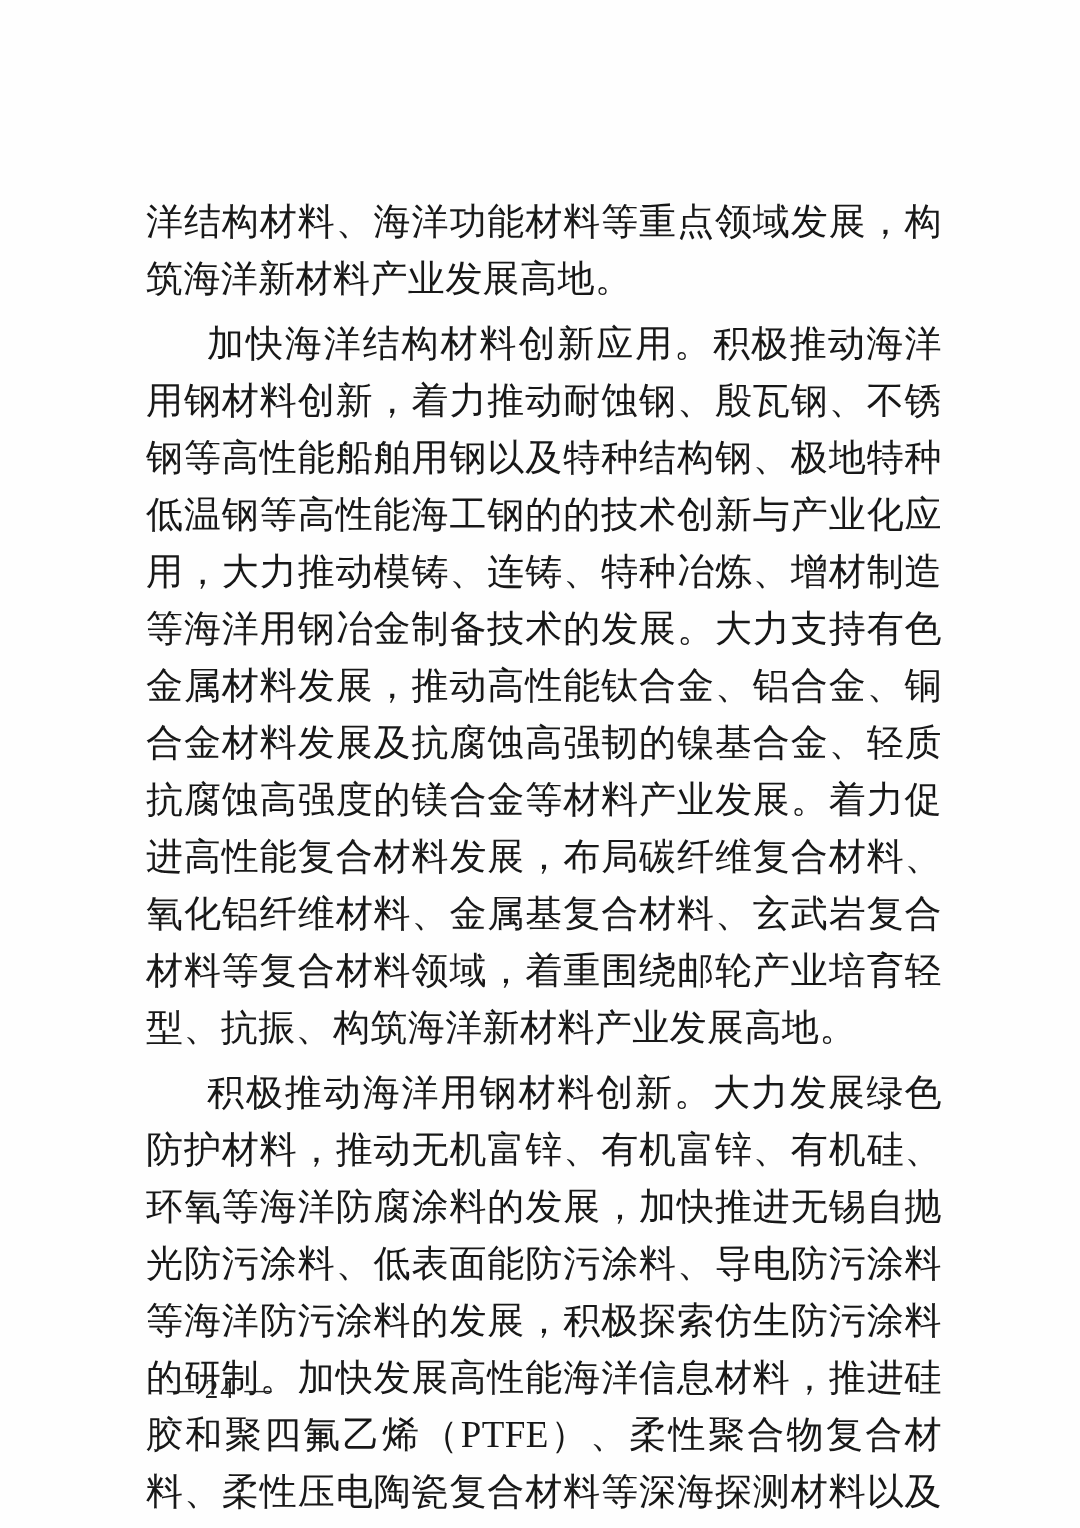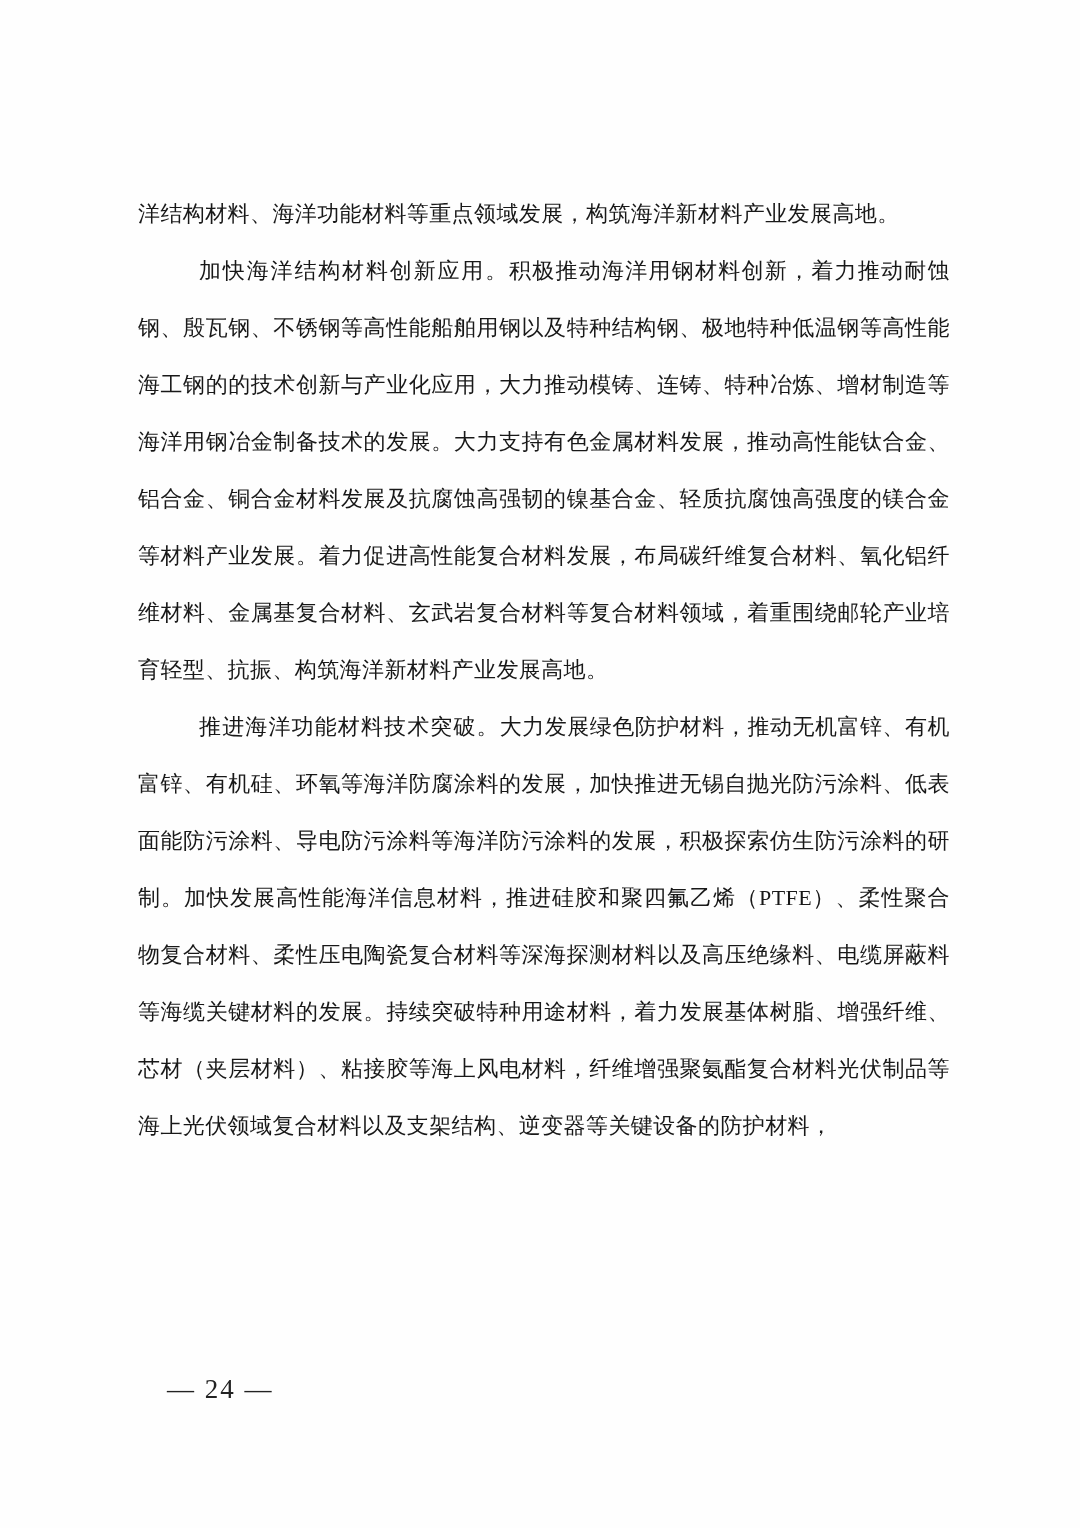--- a/index.html
+++ b/index.html
@@ -22,22 +22,22 @@
     height: 1528px;
     background: #fefefe;
   }
   .content {
     position: absolute;
     left: 138px;
     top: 185px;
     width: 812px;
   }
   p.para {
-    margin: 0;
-    font-size: 22px;
+    margin: 8px;
+    font-size: 37px;
     line-height: 57px;
     text-align: justify;
     text-justify: inter-ideograph;
     letter-spacing: 0.4px;
     color: #181818;
   }
   p.para + p.para {
     margin-top: 0px;
   }
   .indent {
@@ -67,20 +67,20 @@
 
     <p class="para">
       <span>洋结构材料、海洋功能材料等重点领域发展，构筑海洋新材料产业发展高地。</span>
     </p>
 
     <p class="para indent">
       <span class="lead">加快海洋结构材料创新应用。</span><span>积极推动海洋用钢材料创新，着力推动耐蚀钢、殷瓦钢、不锈钢等高性能船舶用钢以及特种结构钢、极地特种低温钢等高性能海工钢的的技术创新与产业化应用，大力推动模铸、连铸、特种冶炼、增材制造等海洋用钢冶金制备技术的发展。大力支持有色金属材料发展，推动高性能钛合金、铝合金、铜合金材料发展及抗腐蚀高强韧的镍基合金、轻质抗腐蚀高强度的镁合金等材料产业发展。着力促进高性能复合材料发展，布局碳纤维复合材料、氧化铝纤维材料、金属基复合材料、玄武岩复合材料等复合材料领域，着重围绕邮轮产业培育轻型、抗振、构筑海洋新材料产业发展高地。</span>
     </p>
 
     <p class="para indent">
-      <span class="lead">推进海洋功能材料技术突破。</span><span>大力发展绿色防护材料，推动无机富锌、有机富锌、有机硅、环氧等海洋防腐涂料的发展，加快推进无锡自抛光防污涂料、低表面能防污涂料、导电防污涂料等海洋防污涂料的发展，积极探索仿生防污涂料的研制。加快发展高性能海洋信息材料，推进硅胶和聚四氟乙烯（PTFE）、柔性聚合物复合材料、柔性压电陶瓷复合材料等深海探测材料以及高压绝缘料、电缆屏蔽料等海缆关键材料的发展。持续突破特种用途材料，着力发展基体树脂、增强纤维、芯材（夹层材料）、粘接胶等海上风电材料，纤维增强聚氨酯复合材料光伏制品等海上光伏领域复合材料以及支架结构、逆变器等关键设备的防护材料，</span>
+      <span class="lead">积极推动海洋用钢材料创新。</span><span>大力发展绿色防护材料，推动无机富锌、有机富锌、有机硅、环氧等海洋防腐涂料的发展，加快推进无锡自抛光防污涂料、低表面能防污涂料、导电防污涂料等海洋防污涂料的发展，积极探索仿生防污涂料的研制。加快发展高性能海洋信息材料，推进硅胶和聚四氟乙烯（PTFE）、柔性聚合物复合材料、柔性压电陶瓷复合材料等深海探测材料以及高压绝缘料、电缆屏蔽料等海缆关键材料的发展。持续突破特种用途材料，着力发展基体树脂、增强纤维、芯材（夹层材料）、粘接胶等海上风电材料，纤维增强聚氨酯复合材料光伏制品等海上光伏领域复合材料以及支架结构、逆变器等关键设备的防护材料，</span>
     </p>
 
   </div>
 
   <div class="footer">— 24 —</div>
 
 </div>
 
 </body></html>

